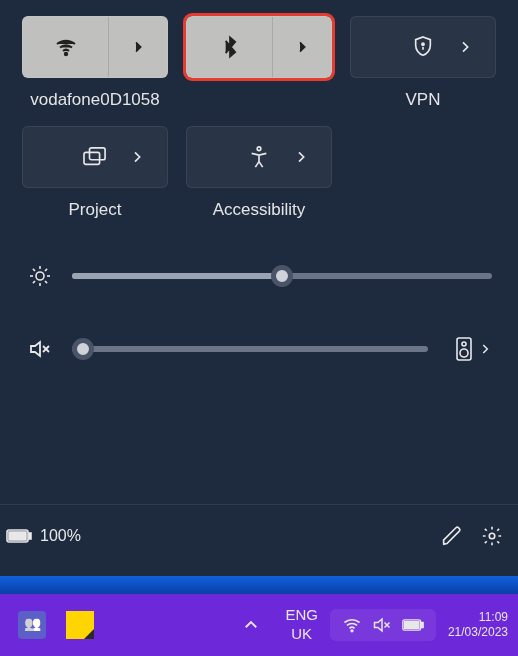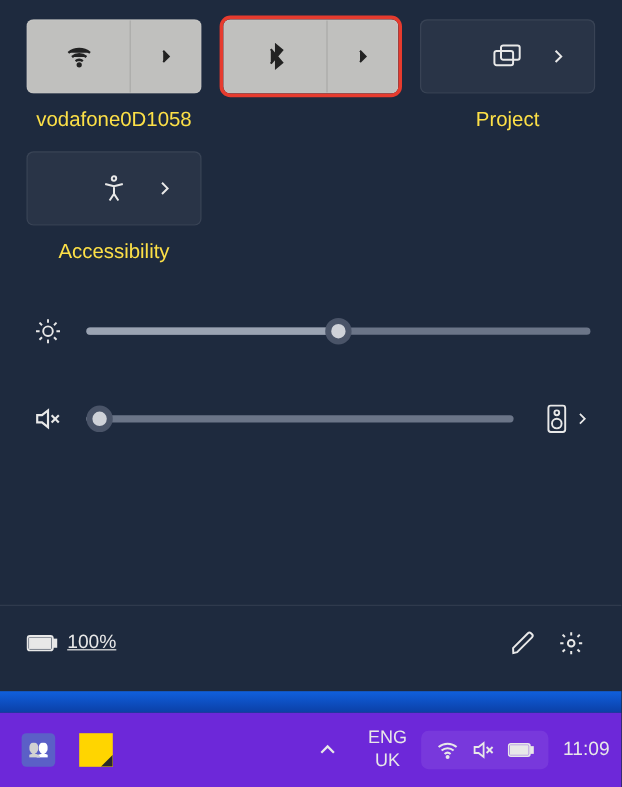--- a/index.html
+++ b/index.html
@@ -61,21 +61,21 @@
   .tile-right {
     width: 58px;
     display: flex;
     align-items: center;
     justify-content: center;
   }
   .tile.single .tile-left { border-right: none; }
   .tile.single .tile-right { width: auto; position: absolute; right: 22px; }
   .tile-label {
     font-size: 17px;
-    color: #fde047;
+    color: #e5e5e5;
     text-align: center;
   }
   .ic { display: inline-flex; }
   .ic svg { display: block; }
   .tile.active .ic svg { stroke: #222; fill: #222; }
   .tile.inactive .ic svg { stroke: #e8e8e8; fill: none; }
 
   .sliders { padding: 0 4px; }
   .slider-row {
     display: flex;
@@ -107,26 +107,25 @@
     border: 5px solid #4a5468;
     transform: translate(-50%, -50%);
   }
   .slider-extra { display:flex; align-items:center; gap:4px; margin-left: 8px; }
   .slider-extra .ic svg { stroke: #e8e8e8; }
   
   .bottom-row {
     position: absolute;
     bottom: 90px;
     left: 0; right: 0;
-    padding: 0 22px;
+    padding: 0 6px;
     display: flex;
     align-items: center;
     border-top: 1px solid rgba(255,255,255,0.08);
     height: 62px;
-    text-decoration: underline;
   }
   .battery-wrap { display: flex; align-items: center; gap: 8px; font-size: 16px; }
   .spacer { flex: 1; }
   .icon-btn { width: 40px; height: 40px; display:flex; align-items:center; justify-content:center; cursor:pointer; border-radius: 4px; }
   
   .bluebar {
     position: absolute;
     bottom: 62px;
     left: 0; right: 0;
     height: 18px;
@@ -188,21 +187,21 @@
     align-items: center;
     gap: 10px;
     background: rgba(255,255,255,0.08);
     border-radius: 6px;
     padding: 6px 12px;
     cursor: pointer;
   }
   .tray .ic svg { stroke: #e8e8e8; }
   .clock {
     text-align: right;
-    font-size: 16px;
+    font-size: 12px;
     line-height: 1.25;
     padding-left: 8px;
     cursor: pointer;
   }
 </style>
 </head>
 <body>
 
 <div class="panel">
   <div class="tile-grid" id="tile-grid">
@@ -238,20 +237,41 @@
             </span>
           </div>
           <div class="tile-right">
             <span class="ic">
               <svg width="16" height="16" viewBox="0 0 24 24" fill="none" stroke-width="2.5" stroke="#222">
                 <polyline points="9 5 16 12 9 19"></polyline>
               </svg>
             </span>
           </div>
         </div>
+      </div>
+      <div class="tile-wrap">
+        <div class="tile inactive single">
+          <div class="tile-left">
+            <span class="ic">
+              <svg width="22" height="24" viewBox="0 0 24 26" fill="none" stroke-width="1.8" stroke="#e8e8e8" style="color: rgb(232, 232, 232);">
+                <path d="M12 2l8 3v6c0 5-3.4 9.6-8 11-4.6-1.4-8-6-8-11V5l8-3z"></path>
+                <circle cx="12" cy="10" r="1.2" fill="currentColor"></circle>
+                <line x1="12" y1="13" x2="12" y2="16"></line>
+              </svg>
+            </span>
+          </div>
+          <div class="tile-right">
+            <span class="ic">
+              <svg width="16" height="16" viewBox="0 0 24 24" fill="none" stroke-width="2.5" stroke="#e8e8e8">
+                <polyline points="9 5 16 12 9 19"></polyline>
+              </svg>
+            </span>
+          </div>
+        </div>
+        <div class="tile-label">VPN</div>
       </div>
       <div class="tile-wrap">
         <div class="tile inactive single">
           <div class="tile-left">
             <span class="ic">
               <svg width="26" height="22" viewBox="0 0 28 24" fill="none" stroke-width="1.8" stroke="#e8e8e8" style="color: rgb(232, 232, 232);">
                 <rect x="2" y="7" width="17" height="13" rx="2"></rect>
                 <rect x="8" y="2" width="17" height="13" rx="2"></rect>
               </svg>
             </span>
@@ -408,14 +428,15 @@
     <span class="ic">
       <svg width="22" height="16" viewBox="0 0 26 18" fill="none" stroke="#e8e8e8" stroke-width="1.6">
         <rect x="1" y="3" width="21" height="12" rx="2"></rect>
           <rect x="23" y="6" width="2" height="6" fill="#e8e8e8"></rect>
         <rect x="3" y="5" width="17" height="8" fill="#e8e8e8"></rect>
       </svg>
     </span>
   </div>
   <div class="clock">
     <div>11:09</div>
+    <div>21/03/2023</div>
   </div>
 </div>
 
 </body></html>

